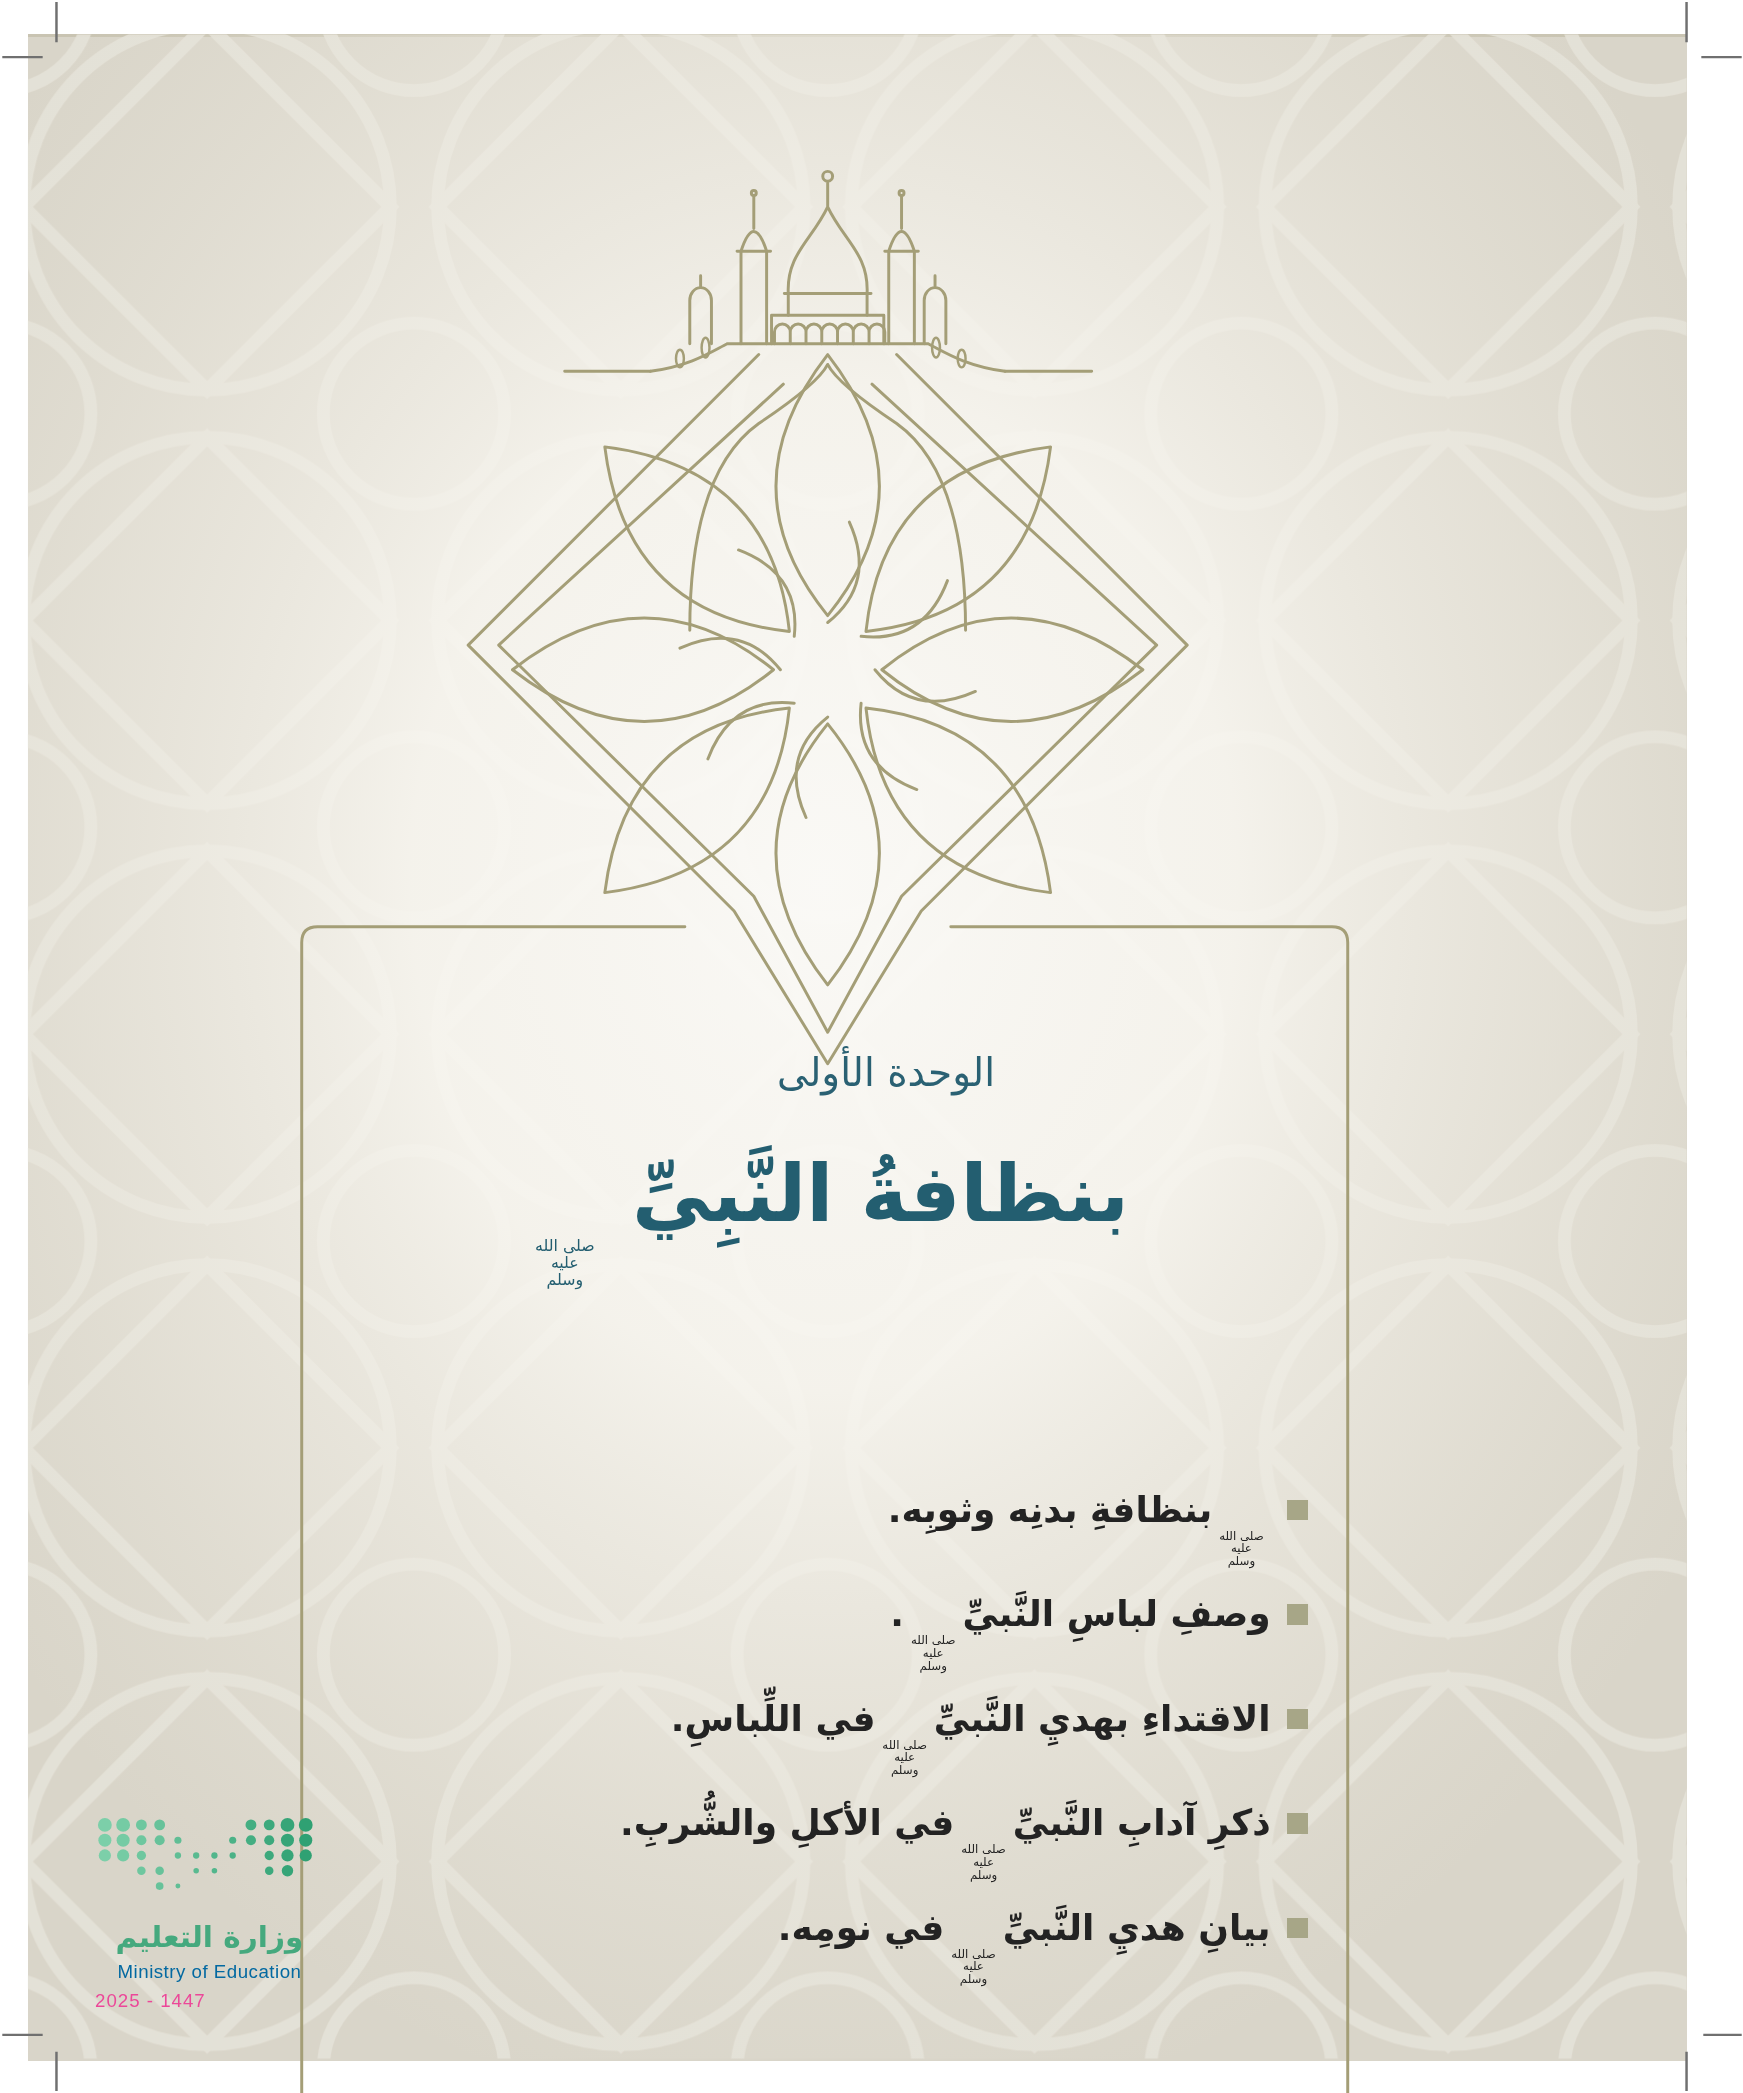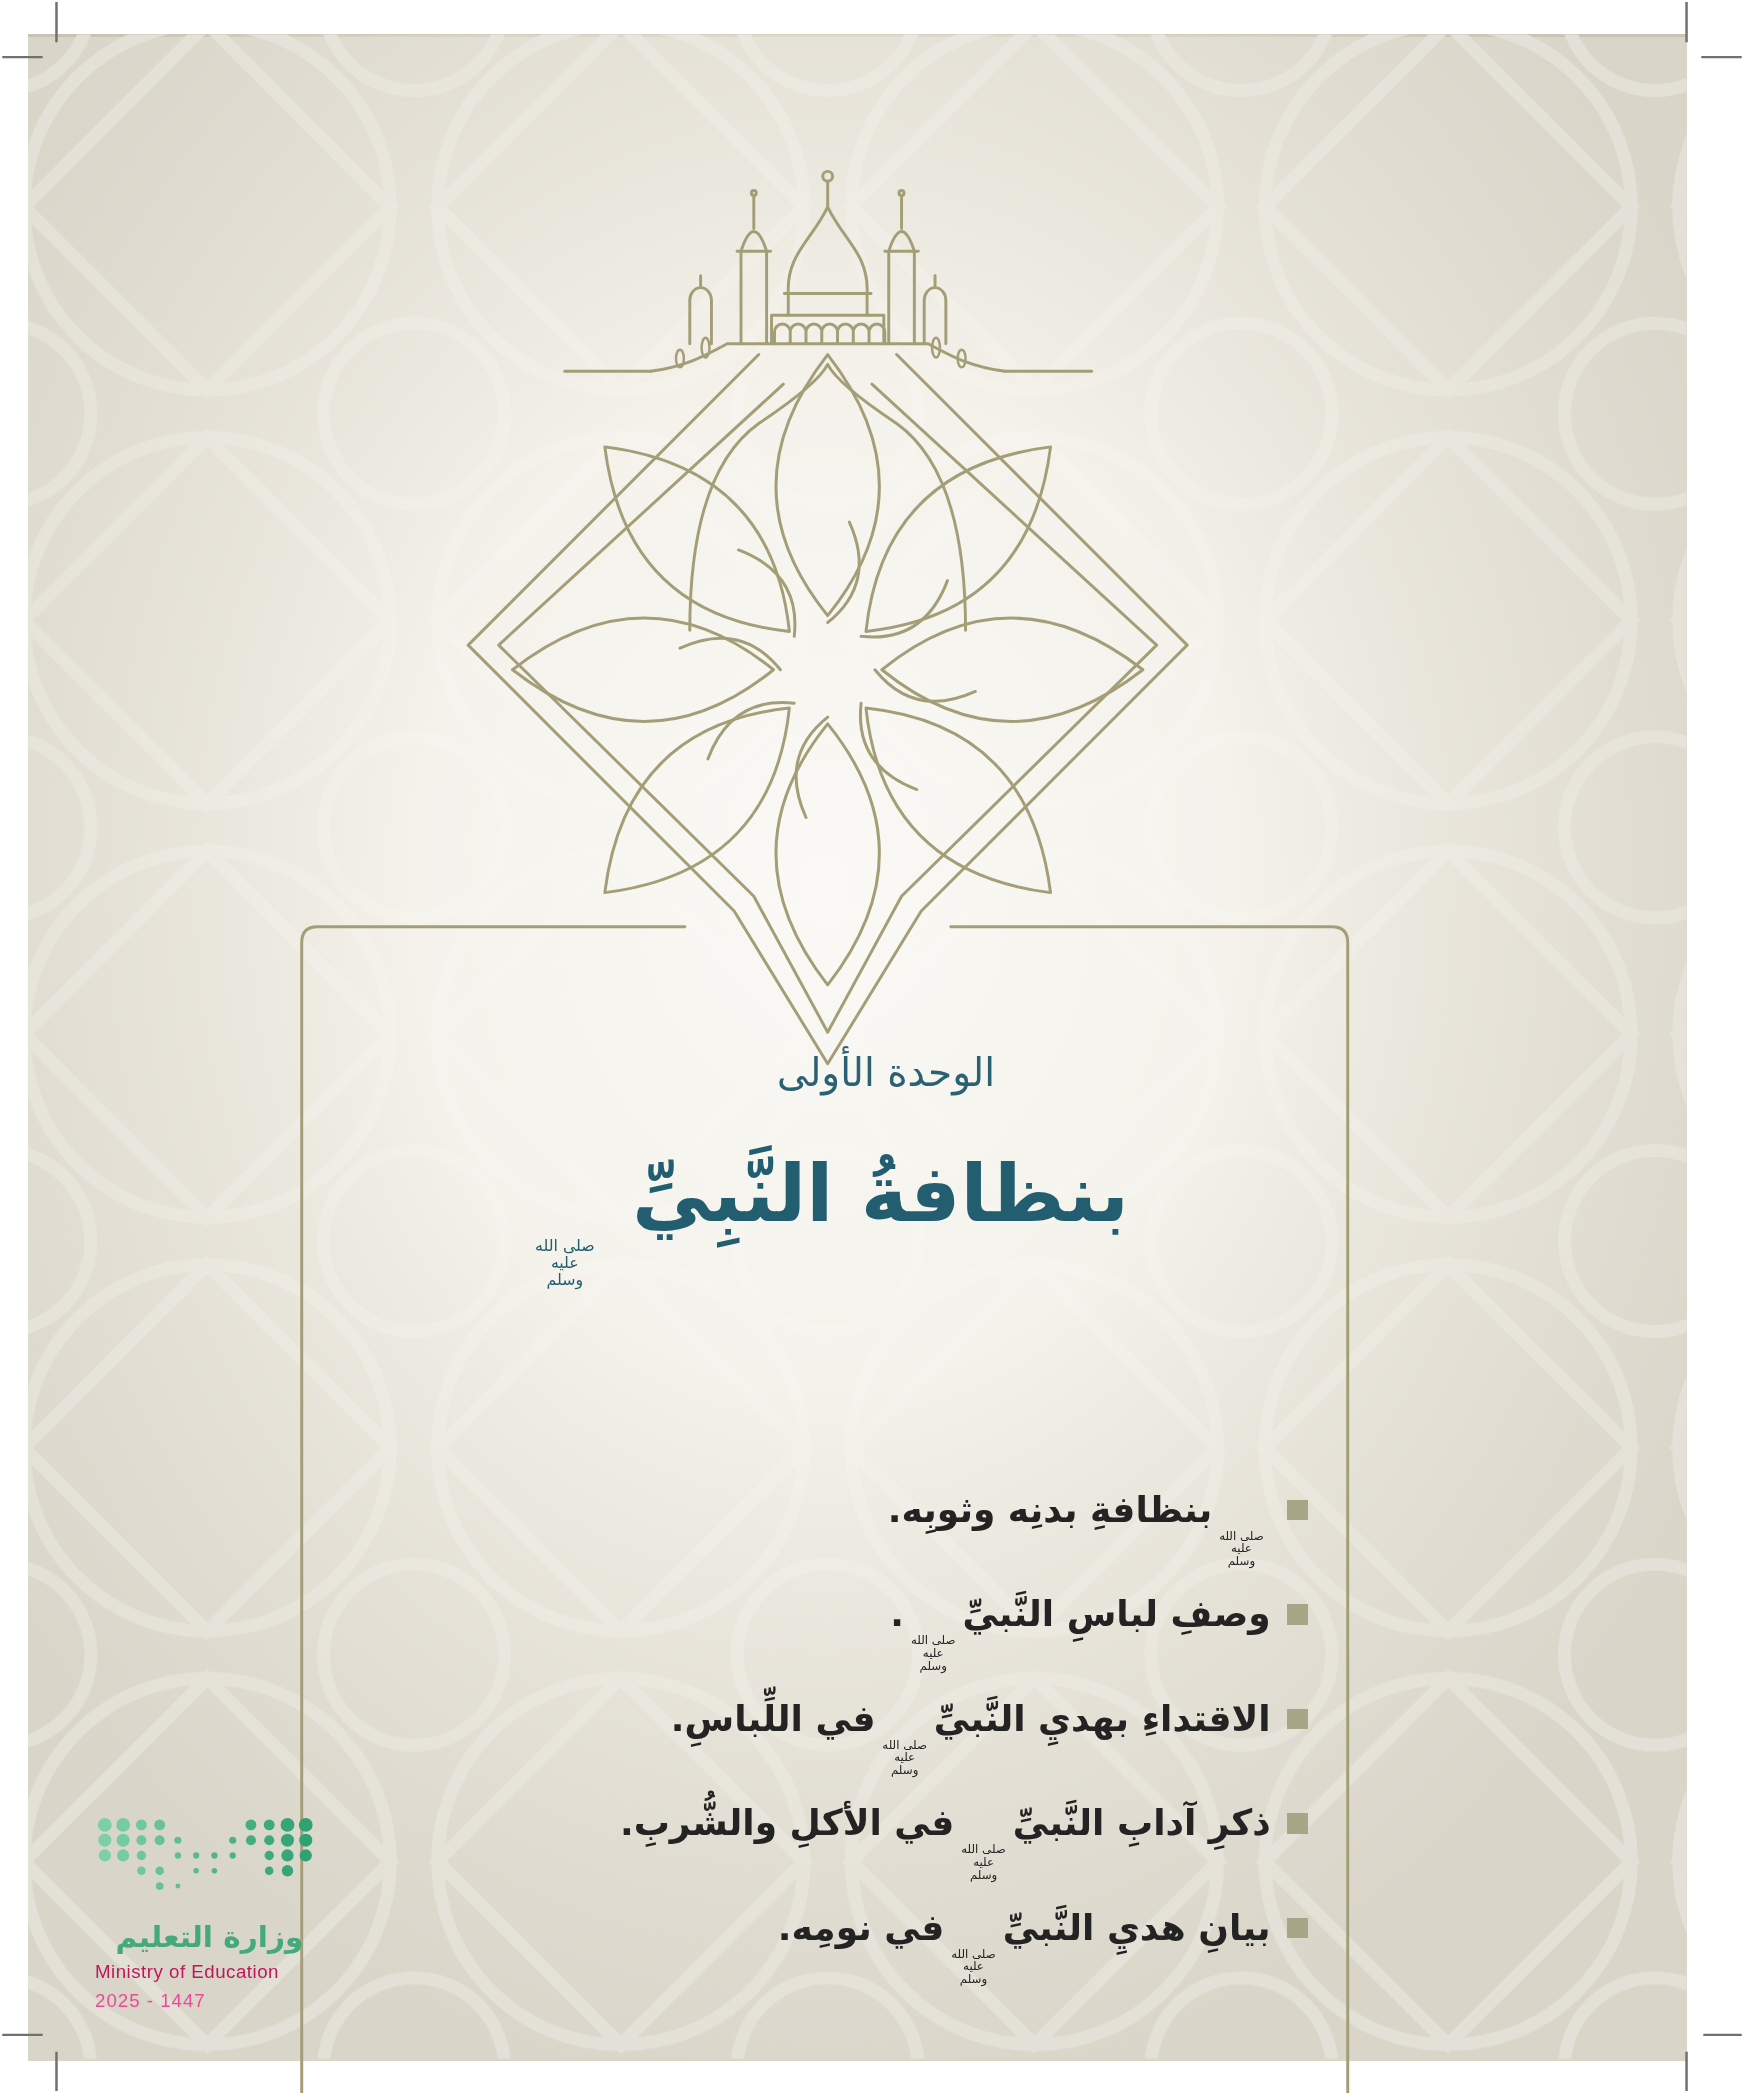--- a/index.html
+++ b/index.html
@@ -49,21 +49,21 @@
   }
   .footer-logo{
     position:absolute;left:95px;top:1815px;width:229px;
   }
   .ministry-ar{
     direction:rtl;text-align:center;margin-top:21.7px;
     font-size:29.6px;font-weight:700;color:#45a97e;white-space:nowrap;
   }
   .ministry-en{
     font-family:"Liberation Sans",sans-serif;margin-top:6.9px;
-    font-size:18.7px;color:#be185d;letter-spacing:0.5px;white-space:nowrap;
+    font-size:18.7px;color:#0369a1;letter-spacing:0.5px;white-space:nowrap;text-align:center;
   }
   .edition-years{
     font-family:Liberation Sans, sans-serif;margin-top:7px;
     font-size:18.7px;color:#ec4899;letter-spacing:1px;
   }
 </style>
 </head>
 <body>
 
 <div class="canvas">

